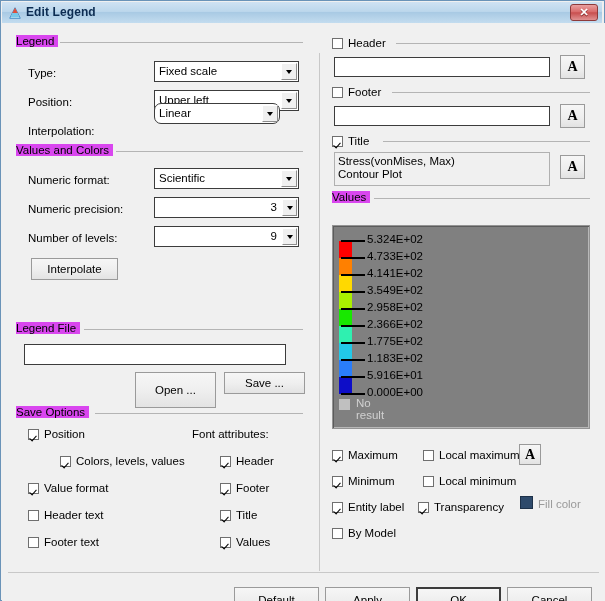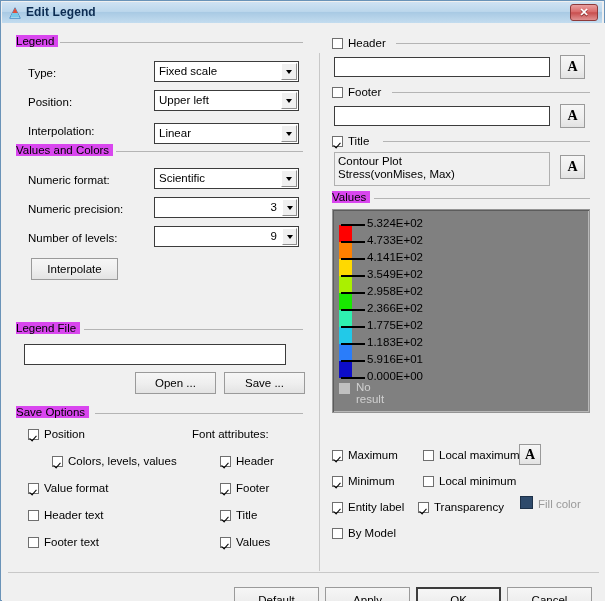--- a/index.html
+++ b/index.html
@@ -177,20 +177,21 @@
     border:solid #000;border-width:0 1.4px 1.4px 0;
     transform:rotate(42deg);
   }
   .cb .t{display:inline-block;vertical-align:middle;}
   
   .valpanel{
     position:absolute;box-sizing:border-box;
     background:#808080;
     border:1px solid #949494;
     box-shadow:inset 1px 1px 0 #5c5c5c, inset -1px -1px 0 #b8b8b8;
+    margin-top:16px;
   }
   .valrow{position:absolute;left:6px;height:17px;}
   .swatch{position:absolute;left:0;top:0;width:13px;height:17px;}
   .tick{position:absolute;left:2px;top:-1px;width:24px;height:2px;background:#000;}
   .vtext{
     position:absolute;left:28px;top:-8px;font-size:11.5px;color:#000;
     font-family:"Liberation Sans",sans-serif;white-space:nowrap;
   }
   .norow{position:absolute;left:6px;}
   .noswatch{
@@ -233,21 +234,21 @@
       <span class="arrowbox"></span>
     </div>
 
     <div class="lbl" style="left:26px;top:73px;">Position:</div>
     <div class="combo" style="left:152px;top:67px;width:145px;">
       <span class="val">Upper left</span>
       <span class="arrowbox"></span>
     </div>
 
     <div class="lbl" style="left:26px;top:102px;">Interpolation:</div>
-    <div class="combo" style="left:152px;top:100px;width:145px;">
+    <div class="combo" style="left:152px;top:80px;width:126px;border-radius:7px;">
       <span class="val">Linear</span>
       <span class="arrowbox"></span>
     </div>
 
     <div class="grp-label" style="left:14px;top:121px;">Values and Colors</div>
     <div class="grp-line" style="left:114px;top:128px;width:187px;"></div>
 
     <div class="lbl" style="left:26px;top:151px;">Numeric format:</div>
     <div class="combo" style="left:152px;top:145px;width:145px;">
       <span class="val">Scientific</span>
@@ -267,32 +268,32 @@
     </div>
 
     <div class="btn" style="left:29px;top:235px;width:87px;height:22px;">Interpolate</div>
 
     <div class="grp-label" style="left:14px;top:299px;">Legend File</div>
     <div class="grp-line" style="left:82px;top:306px;width:219px;"></div>
 
     <div class="tinput" style="left:22px;top:321px;width:262px;height:21px;">
       <input type="text" value="" style="">
     </div>
-    <div class="btn" style="left:133px;top:349px;width:81px;height:22px;">Open ...</div>
+    <div class="btn" style="left:133px;top:349px;width:81px;height:36px;">Open ...</div>
     <div class="btn" style="left:222px;top:349px;width:81px;height:22px;">Save ...</div>
 
     <div class="grp-label" style="left:14px;top:383px;">Save Options</div>
     <div class="grp-line" style="left:93px;top:390px;width:208px;"></div>
 
     <div class="lbl" style="left:190px;top:405px;">Font attributes:</div>
 
     <div class="cb checked" style="left:26px;top:405px;">
       <span class="box"></span><span class="t">Position</span>
     </div>
-    <div class="cb checked" style="left:26px;top:432px;padding-left:24px;">
+    <div class="cb checked" style="left:34px;top:432px;padding-left:24px;">
       <span class="box"></span><span class="t">Colors, levels, values</span>
     </div>
     <div class="cb checked" style="left:26px;top:459px;">
       <span class="box"></span><span class="t">Value format</span>
     </div>
     <div class="cb" style="left:26px;top:486px;">
       <span class="box"></span><span class="t">Header text</span>
     </div>
     <div class="cb" style="left:26px;top:513px;">
       <span class="box"></span><span class="t">Footer text</span>
@@ -331,22 +332,22 @@
     </div>
     <div class="abtn" style="left:558px;top:81px;">
       <span>A</span>
     </div>
 
     <div class="cb checked" style="left:330px;top:112px;z-index:3;background:#f0f0f0;padding-right:4px;">
       <span class="box"></span><span class="t">Title</span>
     </div>
     <div class="grp-line" style="left:381px;top:118px;width:207px;"></div>
     <div class="titlearea" style="left:332px;top:129px;width:216px;height:34px;">
+      <div>Stress(vonMises, Max)</div>
       <div>Contour Plot</div>
-      <div>Stress(vonMises, Max)</div>
     </div>
     <div class="abtn" style="left:558px;top:132px;">
       <span>A</span>
     </div>
 
     <div class="grp-label" style="left:330px;top:168px;">Values</div>
     <div class="grp-line" style="left:372px;top:175px;width:216px;"></div>
 
     <div class="valpanel" style="left:330px;top:186px;width:258px;height:204px;">
 

